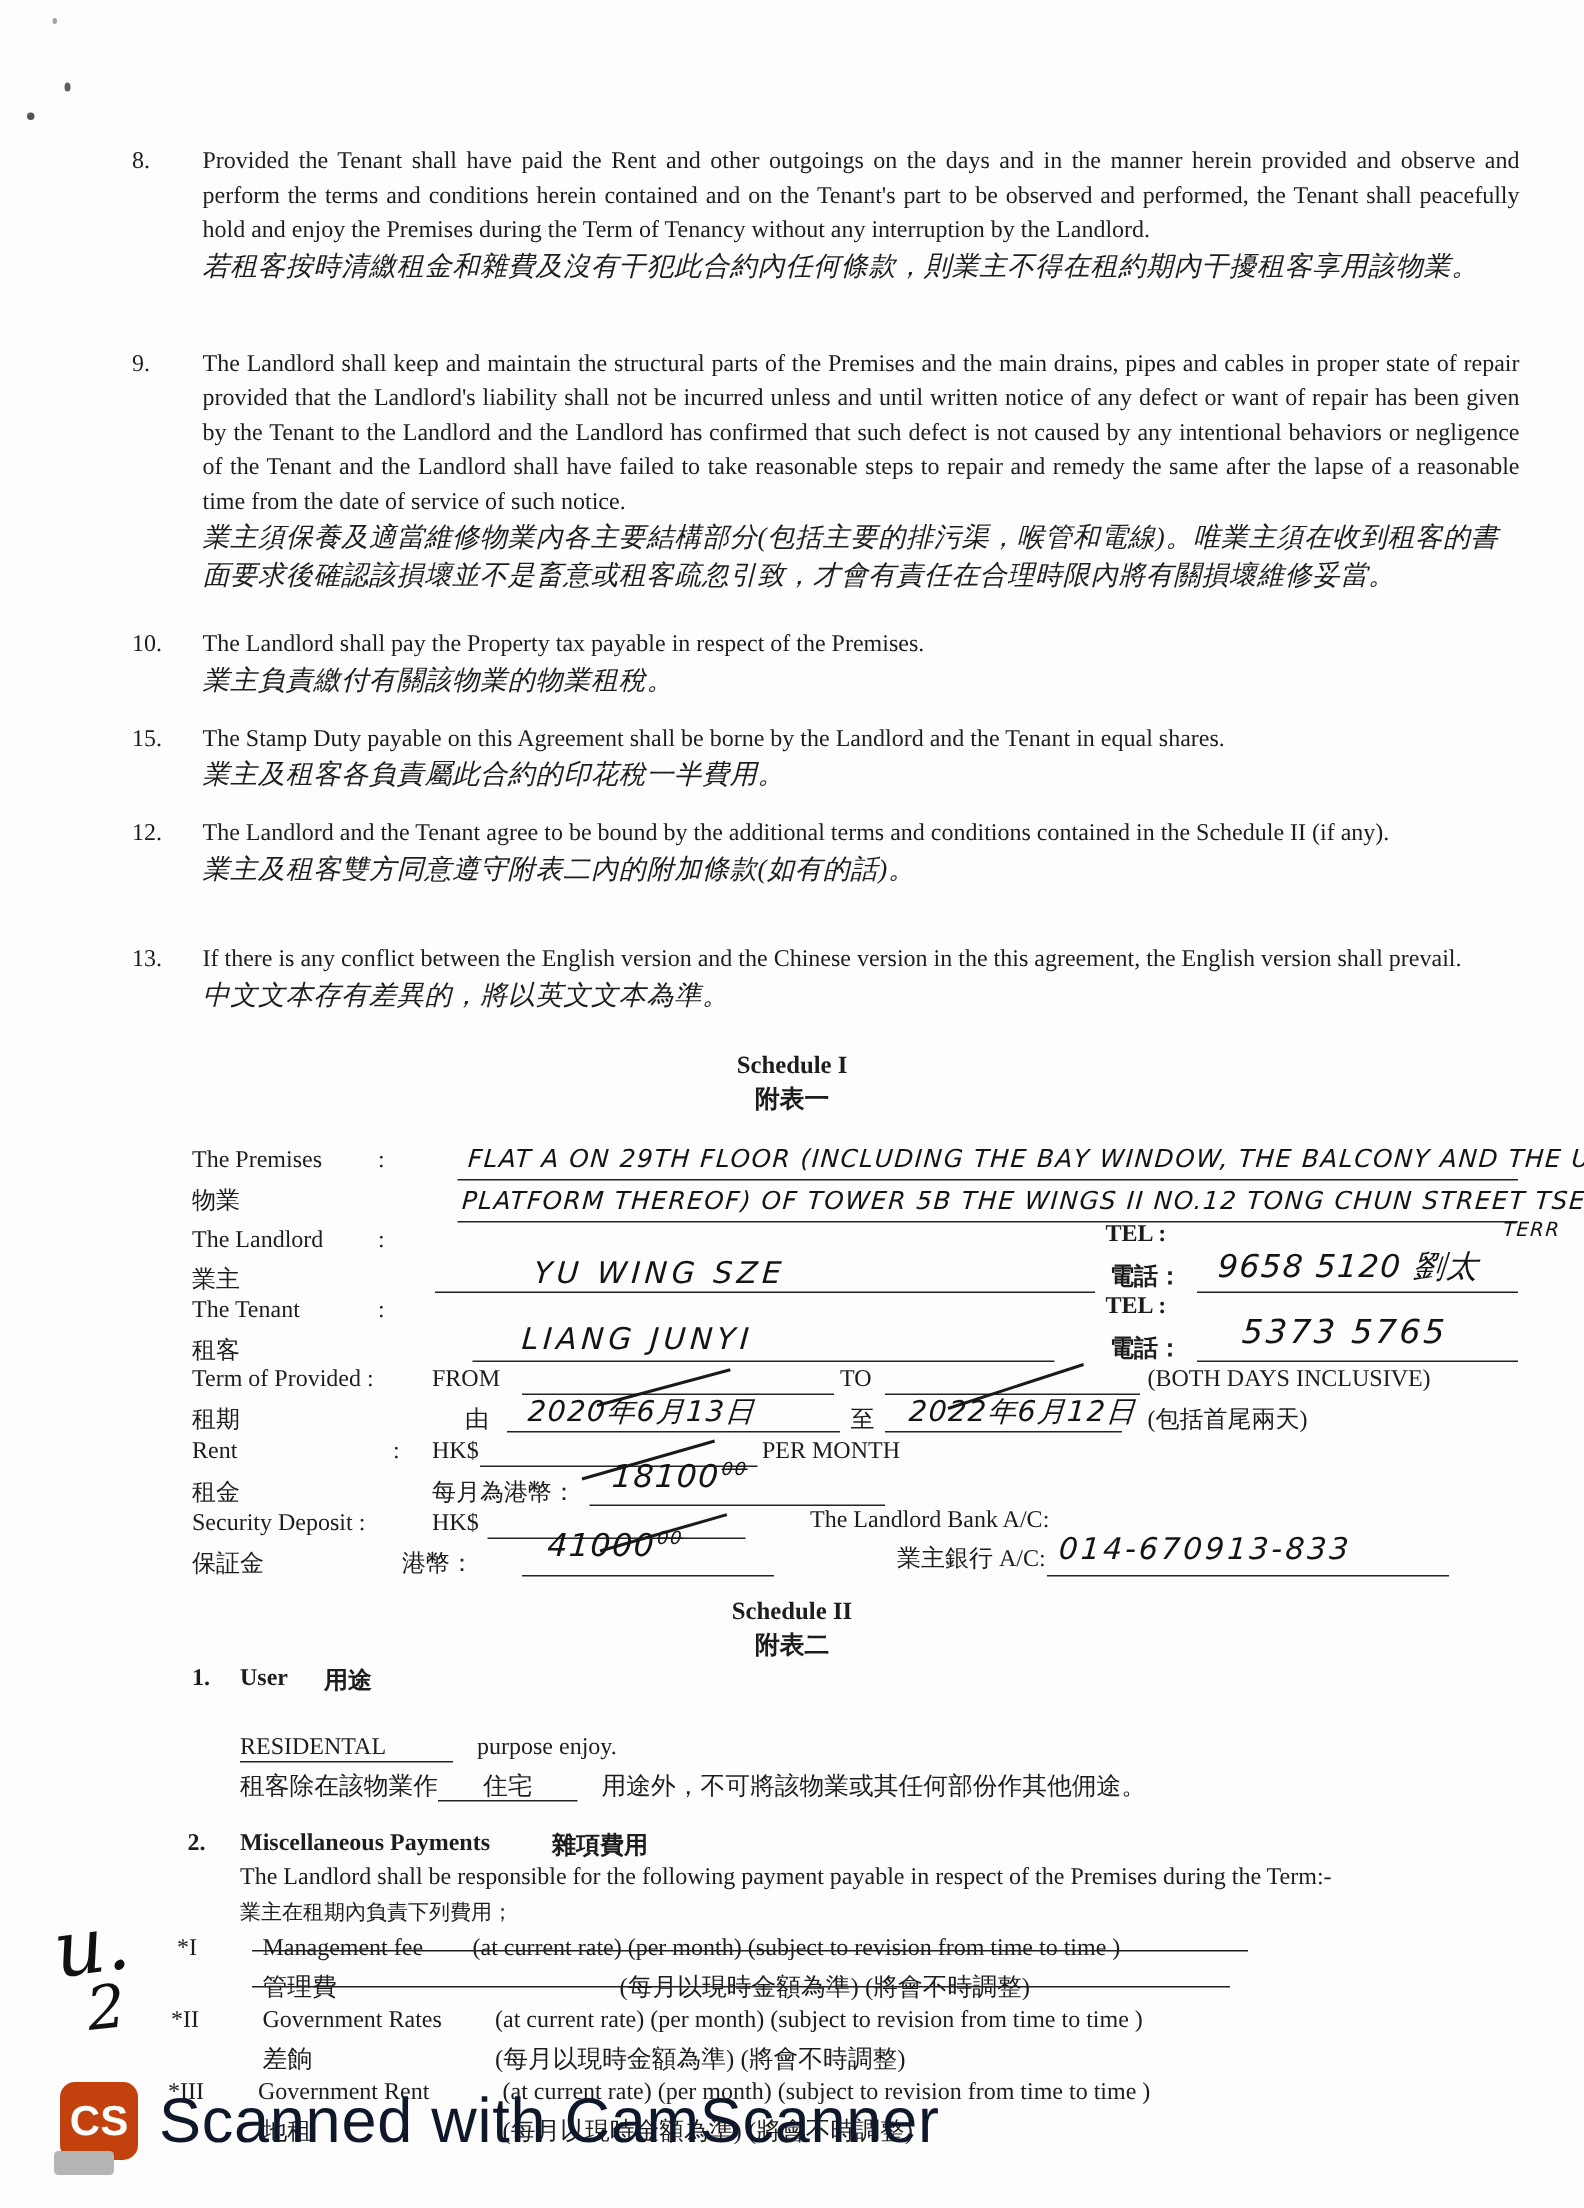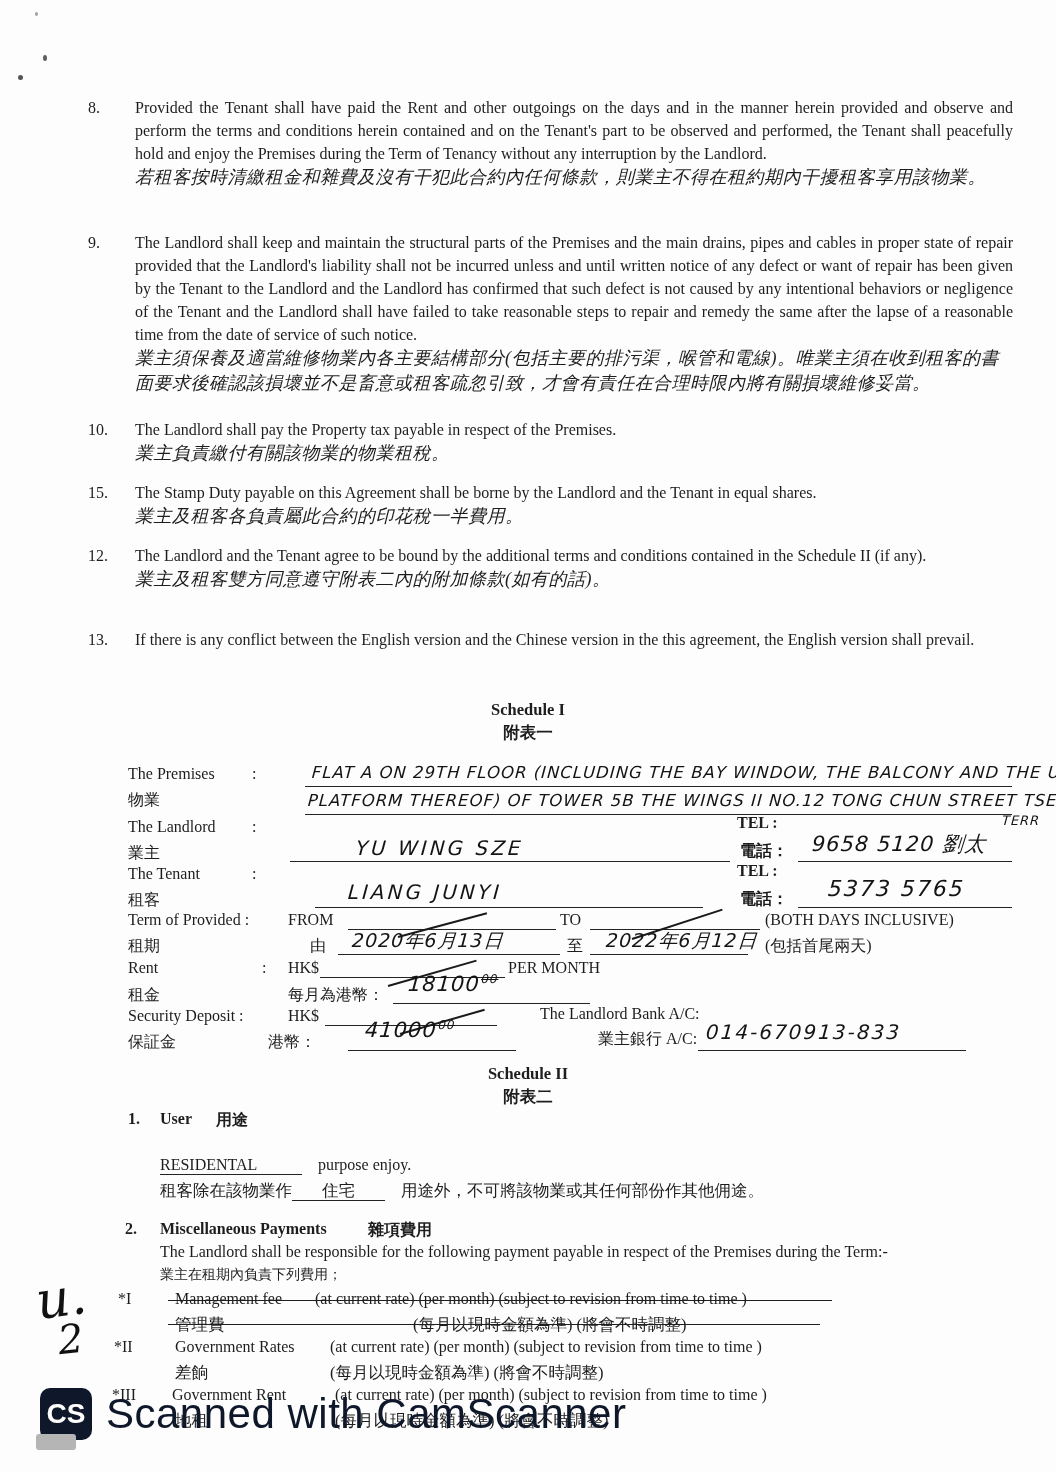--- a/index.html
+++ b/index.html
@@ -21,21 +21,21 @@
   
   .line{position:absolute;border-top:1.8px solid #232323;height:0;}
   .slash{position:absolute;border-top:2.3px solid #1a1a1a;height:0;transform-origin:left center;}
   .strike{position:absolute;border-top:1.8px solid #1f1f1f;height:0;}
   .uline{border-bottom:1.8px solid #232323;}
   .speck{position:absolute;background:#3a3435;border-radius:50%;}
   
   .itm{position:absolute;font-size:16px;white-space:nowrap;}
   
   .wm{position:absolute;left:40px;top:1388px;display:flex;align-items:center;gap:14px;z-index:6;}
-  .wm-logo{position:relative;width:52px;height:52px;background:#0f172a;border-radius:10px;
+  .wm-logo{position:relative;width:52px;height:52px;background:#c2410c;border-radius:10px;
            display:flex;align-items:center;justify-content:center;
            font-family:"Liberation Sans",sans-serif;font-weight:bold;font-size:28px;color:#fdfdfd;}
   .wm-tab{position:absolute;left:-4px;bottom:-10px;width:40px;height:16px;background:#b5b5b5;border-radius:3px;}
   .wm-text{font-family:"Liberation Sans",sans-serif;font-size:42px;color:#0f172a;letter-spacing:0.5px;white-space:nowrap;}
   .mnote{position:absolute;font-family:"DejaVu Serif",serif;font-style:italic;color:#111;}
 </style>
 </head>
 <body>
 
 <div class="page">
@@ -70,21 +70,21 @@
 
   <div class="clause" style="top:544px;">
     <div class="cnum">12.</div>
     <div class="cbody"><span>The Landlord and the Tenant agree to be bound by the additional terms and conditions contained in the Schedule II (if any).</span>
       <div class="zhline">業主及租客雙方同意遵守附表二內的附加條款(如有的話)。</div></div>
   </div>
 
   <div class="clause" style="top:628px;">
     <div class="cnum">13.</div>
     <div class="cbody"><span>If there is any conflict between the English version and the Chinese version in the this agreement, the English version shall prevail.</span>
-      </div>
+      <div class="zhline">中文文本存有差異的，將以英文文本為準。</div></div>
   </div>
 
   <div class="title" style="top:722px;">附表一</div>
   <div class="title" style="top:700px;">Schedule I</div>
 
   <span class="flabel" style="left:128px;top:765px;">The Premises</span>
   <span class="flabel" style="left:252px;top:765px;">:</span>
   <span class="flabel" style="left:128px;top:790px;">物業</span>
 
   <span class="flabel" style="left:128px;top:818px;">The Landlord</span>

